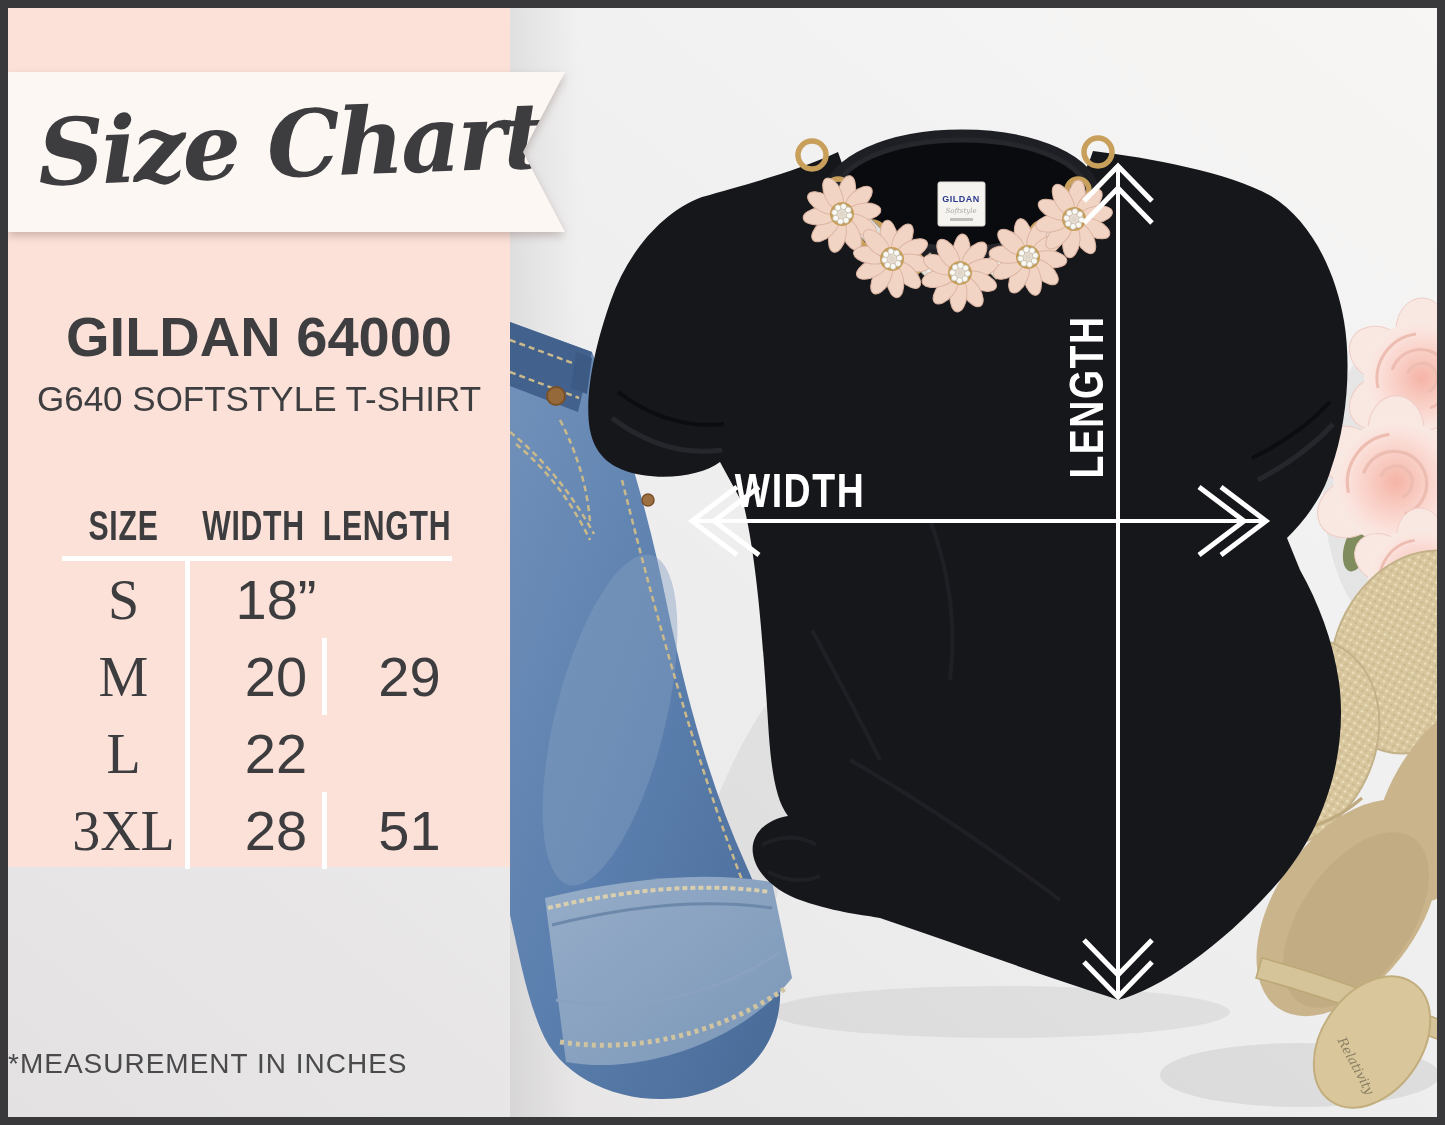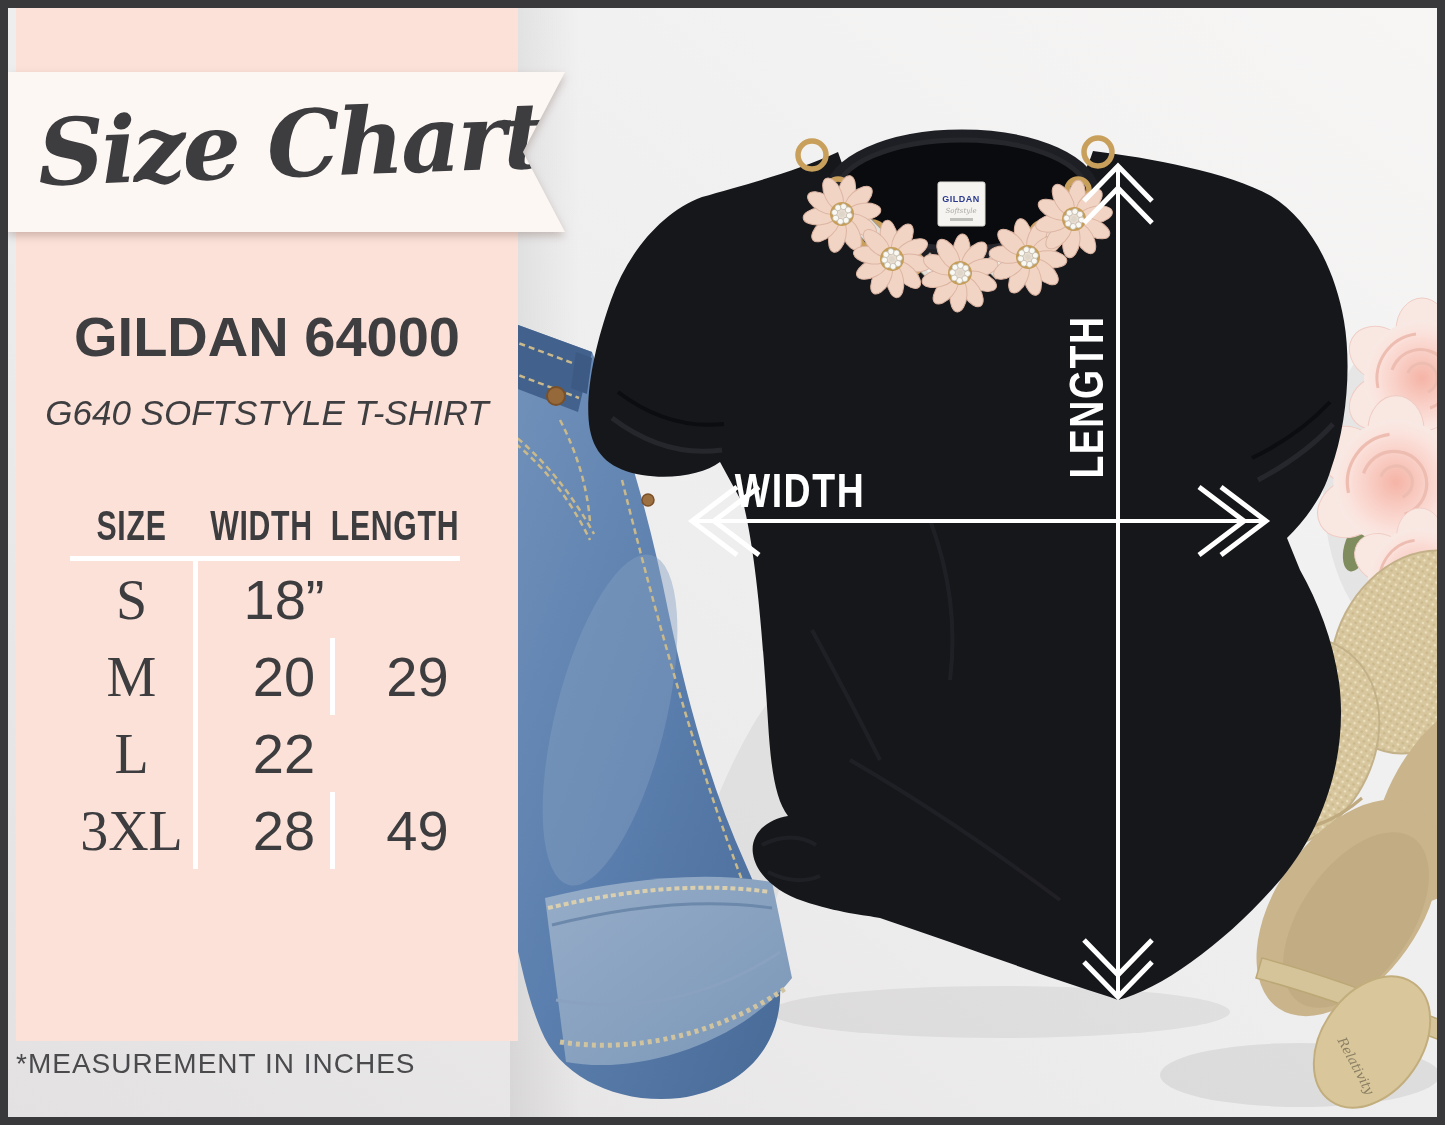--- a/index.html
+++ b/index.html
@@ -1,34 +1,34 @@
 <!DOCTYPE html>
 <html><head>
 <meta charset="utf-8">
 <style>
   html,body{margin:0;padding:0;background:#ffffff;}
   #canvas{position:relative;width:1445px;height:1125px;overflow:hidden;background:#ecebec;
           font-family:"Liberation Sans",sans-serif;}
   .photo{position:absolute;inset:0;width:100%;height:100%;z-index:1;}
-  .panel{position:absolute;left:16px;top:8px;width:502px;height:1033px;background:#fbe1d8;z-index:5;}
+  .panel{position:absolute;left:8px;top:8px;width:502px;height:859px;background:#fbe1d8;z-index:5;}
   .frame{position:absolute;inset:0;border:8px solid #39393b;z-index:40;pointer-events:none;}
 
   
   .banner-wrap{position:absolute;left:8px;top:72px;z-index:10;
                filter:drop-shadow(0 4px 4px rgba(90,60,50,.28));}
   .banner{width:557px;height:160px;background:#fdf7f4;display:flex;align-items:center;
           clip-path:polygon(0 0,100% 0,calc(100% - 42px) 50%,100% 100%,0 100%);}
   .banner-title{font-family:"DejaVu Serif",serif;font-style:italic;font-weight:700;
                 font-size:92px;color:#3d3d40;letter-spacing:-3px;
                 padding:0 0 14px 30px;transform:rotate(-2deg);white-space:nowrap;}
 
   
   .product{position:absolute;top:296px;left:0;width:100%;text-align:center;color:#3e3e41;}
   .product-name{font-size:56px;font-weight:700;letter-spacing:0;}
-  .product-style{font-size:35px;margin-top:24px;letter-spacing:0;font-style:italic;}
+  .product-style{font-size:35px;margin-top:10px;letter-spacing:0;}
 
   
   .size-table{position:absolute;left:54px;top:457px;width:390px;color:#3d3d40;margin-top:35px;}
   .tr{display:grid;grid-template-columns:123px 137px 130px;}
   .tr.head{height:56px;border-bottom:5px solid #ffffff;}
   .th{display:flex;align-items:flex-end;justify-content:center;padding-bottom:6px;
       font-weight:700;font-size:42px;transform:scaleX(.72);letter-spacing:1px;}
   .tr.data{height:77px;}
   .td{display:flex;align-items:center;justify-content:center;font-size:56px;}
   .td.size{font-family:"Liberation Serif",serif;}
@@ -289,21 +289,21 @@
         <div class="td num c2">20</div>
         <div class="td num c3">29</div>
       </div>
       <div class="tr data">
         <div class="td size c1">L</div>
         <div class="td num c2">22</div>
       </div>
       <div class="tr data">
         <div class="td size c1">3XL</div>
         <div class="td num c2">28</div>
-        <div class="td num c3">49</div>
+        <div class="td num c3">51</div>
       </div>
     </div>
 
     <div class="footnote">*MEASUREMENT IN INCHES</div>
   </div>
 
   <div class="banner-wrap">
     <div class="banner">
       <div class="banner-title">Size Chart</div>
     </div>

